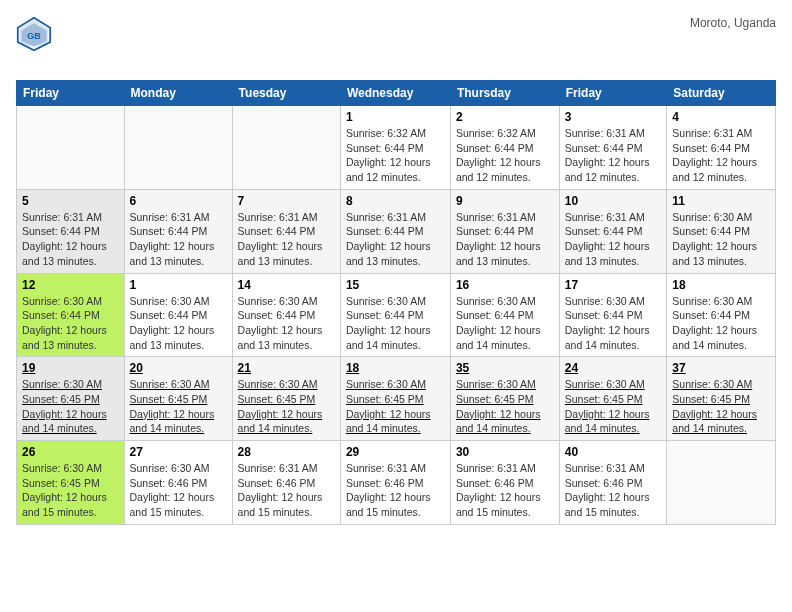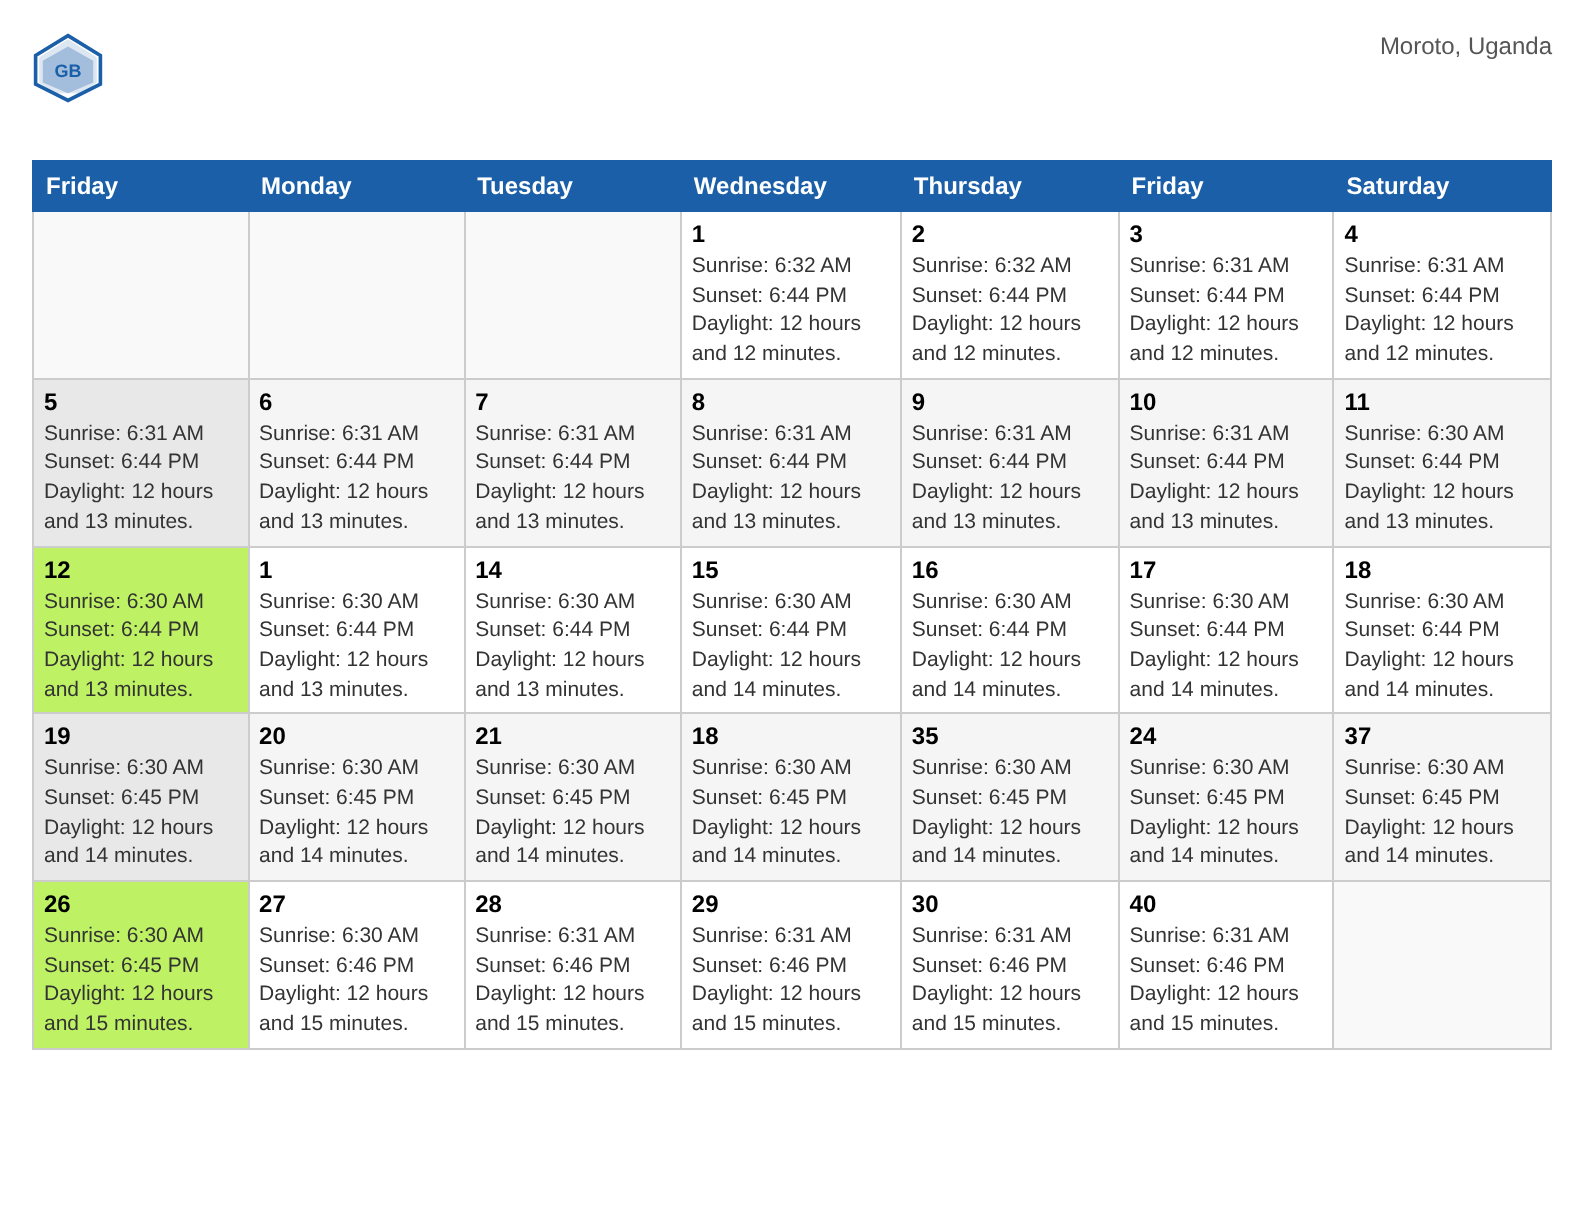--- a/index.html
+++ b/index.html
@@ -239,21 +239,21 @@
           <div class="day-info">Sunset: 6:44 PM</div>
           <div class="day-info">Daylight: 12 hours and 14 minutes.</div>
         </td>
         <td>
           <span class="day-num">18</span>
           <div class="day-info">Sunrise: 6:30 AM</div>
           <div class="day-info">Sunset: 6:44 PM</div>
           <div class="day-info">Daylight: 12 hours and 14 minutes.</div>
         </td>
       </tr>
-      <tr style="background: #1d4ed8;">
+      <tr style="background: #1d4ed8; text-decoration: underline;">
         <td>
           <span class="day-num">19</span>
           <div class="day-info">Sunrise: 6:30 AM</div>
           <div class="day-info">Sunset: 6:45 PM</div>
           <div class="day-info">Daylight: 12 hours and 14 minutes.</div>
         </td>
         <td>
           <span class="day-num">20</span>
           <div class="day-info">Sunrise: 6:30 AM</div>
           <div class="day-info">Sunset: 6:45 PM</div>

